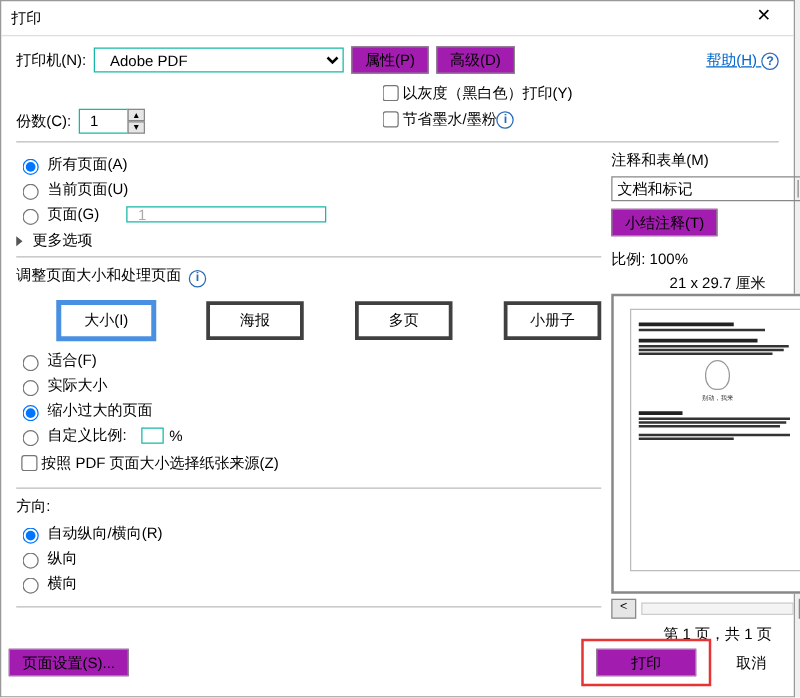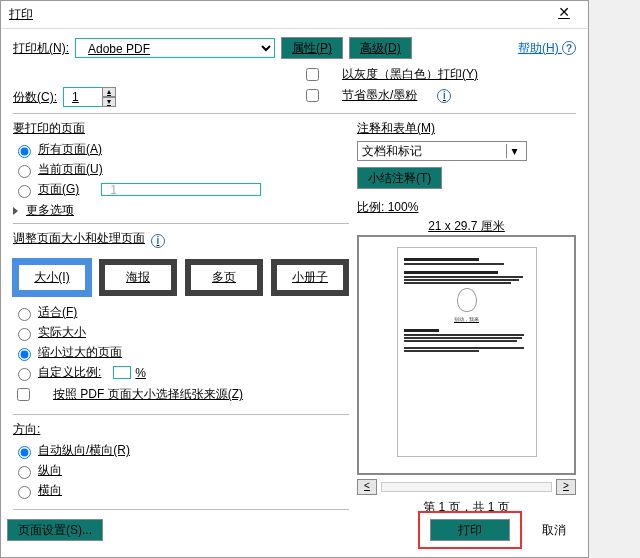--- a/index.html
+++ b/index.html
@@ -1,45 +1,45 @@
 <!DOCTYPE html>
 <html><head>
 <meta charset="utf-8">
 <style>
 * { box-sizing: border-box; font-family: "Microsoft YaHei", "Segoe UI", sans-serif; font-size: 12px; }
 body { margin: 0; background: #f0f0f0; }
-.dialog { width: 589px; height: 558px; background: #fff; border: 1px solid #999; position: relative; text-decoration: underline; }
+.dialog { width: 636px; height: 558px; background: #fff; border: 1px solid #999; position: relative; }
 .titlebar { height: 28px; display: flex; align-items: center; padding: 0 8px; border-bottom: 1px solid #ddd; }
 .titlebar .title { flex: 1; }
 .titlebar .close { width: 32px; height: 22px; text-align: center; cursor: pointer; font-size: 14px; }
 .body { padding: 8px 12px; }
 .row { display: flex; align-items: center; margin-bottom: 6px; gap: 6px; }
 .row label { white-space: nowrap; }
 select, input[type=text] { border: 1px solid #14b8a6; padding: 2px 8px; background: #fff; height: 20px; }
-.btn { border: 1px solid #888; background: #0f766e; padding: 2px 10px; height: 22px; cursor: pointer; display: inline-flex; align-items: center; justify-content: center; }
+.btn { border: 1px solid #888; background: #a21caf; padding: 2px 10px; height: 22px; cursor: pointer; display: inline-flex; align-items: center; justify-content: center; }
 .btn-wide { min-width: 62px; }
 .help { color: #0066cc; text-decoration: underline; margin-left: auto; cursor: pointer; }
 .spinner { display: inline-flex; align-items: center; }
 .spinner input { width: 40px; }
 .sp-btns { display: flex; flex-direction: column; margin-left: -1px; }
 .sp-btns div { width: 14px; height: 10px; border: 1px solid #888; font-size: 8px; text-align: center; line-height: 8px; background: #e6e6e6; cursor: pointer; }
-.checkbox-row { display: flex; align-items: center; gap: 20px; margin-bottom: 2px; }
+.checkbox-row { display: flex; align-items: center; gap: 0; margin-bottom: 2px; }
 .checkbox-row input { width: 13px; height: 13px; }
 .info-icon { color: #2a6bb8; font-weight: bold; border: 1px solid #2a6bb8; border-radius: 50%; width: 14px; height: 14px; display: inline-flex; align-items: center; justify-content: center; font-size: 10px; cursor: pointer; }
 .hr { border-top: 1px solid #bbb; margin: 4px 0 6px; }
 .main-cols { display: flex; gap: 8px; }
 .left-col { flex: 1; }
 .right-col { width: 220px; }
 .section-title { font-weight: normal; margin-bottom: 4px; }
 .radio-row { display: flex; align-items: center; gap: 4px; margin: 3px 0; }
 .radio-row input { width: 13px; height: 13px; }
 .disabled { color: #aaa; }
 .tri { display: inline-block; width: 0; height: 0; border-top: 4px solid transparent; border-bottom: 4px solid transparent; border-left: 5px solid #555; margin-right: 4px; }
 .tab-row { display: flex; gap: 8px; margin: 8px 0; }
-.tab { border: 6px solid #404040; padding: 4px 0; width: 78px; text-align: center; cursor: pointer; }
+.tab { border: 3px solid #404040; padding: 4px 0; width: 78px; text-align: center; cursor: pointer; margin-left: 33px; }
 .tab.active { outline: 2px solid #4a90e2; outline-offset: -1px; border-color: #4a90e2; }
 .preview-box { border: 2px solid #888; background: #fff; height: 240px; position: relative; padding: 10px; overflow: hidden; }
 .preview-page { border: 1px solid #bbb; width: 140px; height: 210px; margin: 0 auto; padding: 6px; font-size: 4px; line-height: 1.3; color: #333; position: relative; }
 .preview-line { height: 2px; background: #333; margin: 1px 0; }
 .preview-bold { height: 3px; background: #222; width: 60%; margin: 4px 0 2px; }
 .preview-img { width: 20px; height: 24px; border: 1px solid #999; border-radius: 50% 50% 45% 45%; margin: 4px auto; display: block; }
 .scrollrow { display: flex; align-items: center; gap: 4px; margin-top: 4px; }
 .scrollbtn { border: 1px solid #888; width: 20px; height: 16px; text-align: center; font-size: 10px; background: #e6e6e6; cursor: pointer; }
 .scrolltrack { flex: 1; border: 1px solid #ccc; height: 10px; background: #f4f4f4; }
 .pageinfo { text-align: center; margin-top: 4px; }
@@ -93,21 +93,20 @@
           <span>节省墨水/墨粉</span>
           <span class="info-icon">i</span>
         </div>
       </div>
     </div>
 
     <div class="hr"></div>
 
     <div class="main-cols">
       <div class="left-col">
-        <div class="section-title">要打印的页面</div>
         <div class="radio-row">
             <input type="radio" checked="" style="">
             <span>所有页面(A)</span>
           </div>
         <div class="radio-row">
             <input type="radio" style="">
             <span>当前页面(U)</span>
           </div>
         <div class="radio-row">
           <input type="radio" style="">

